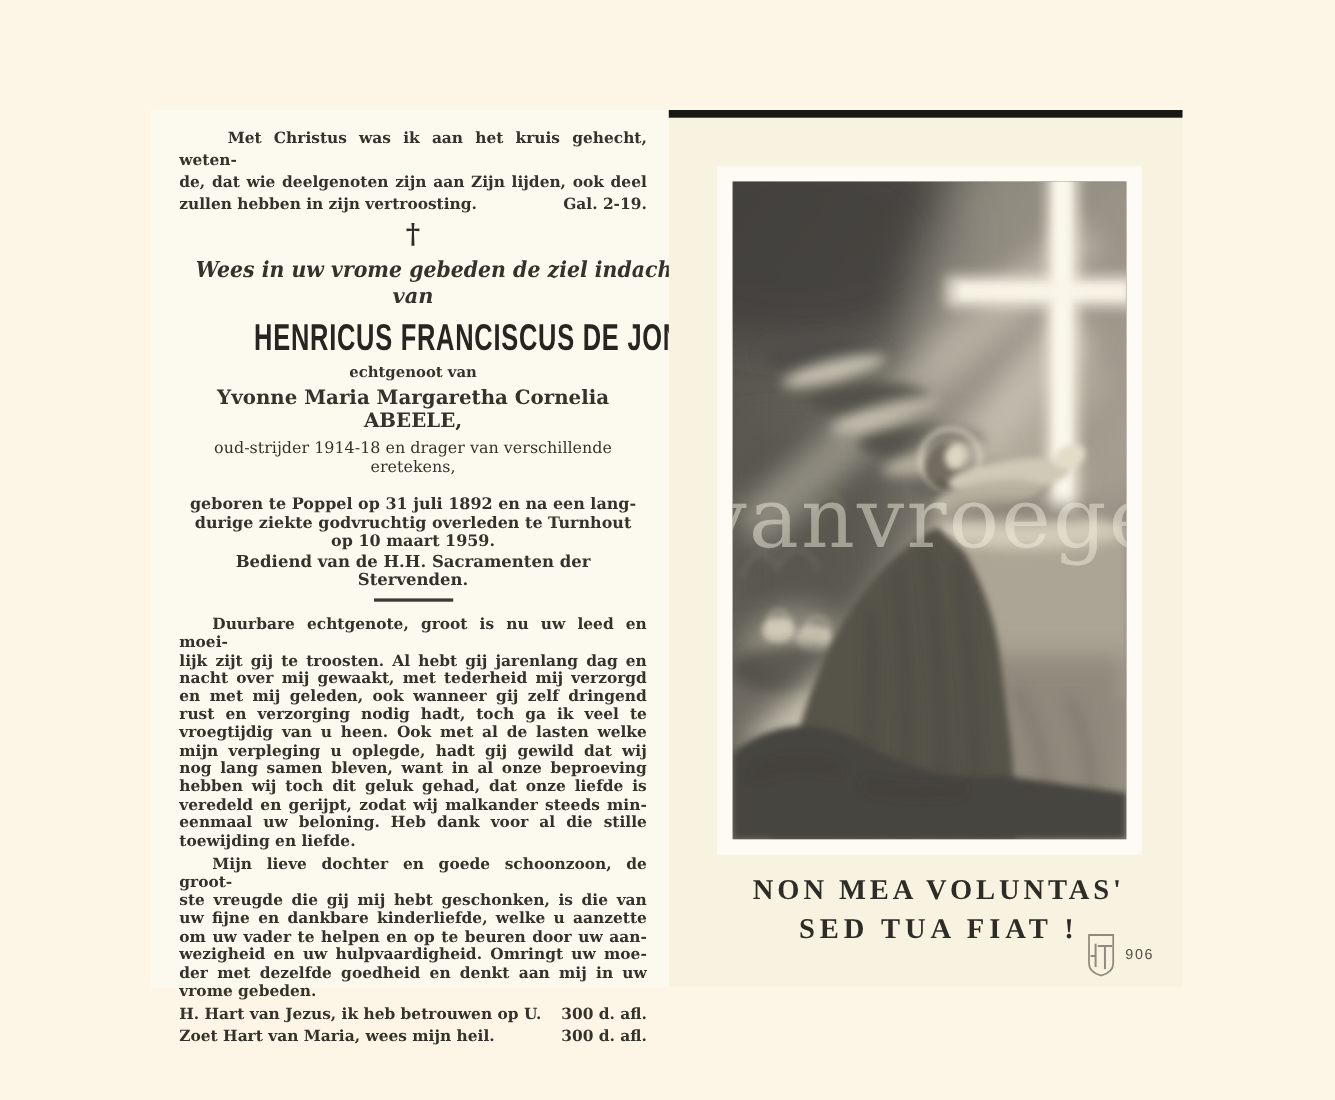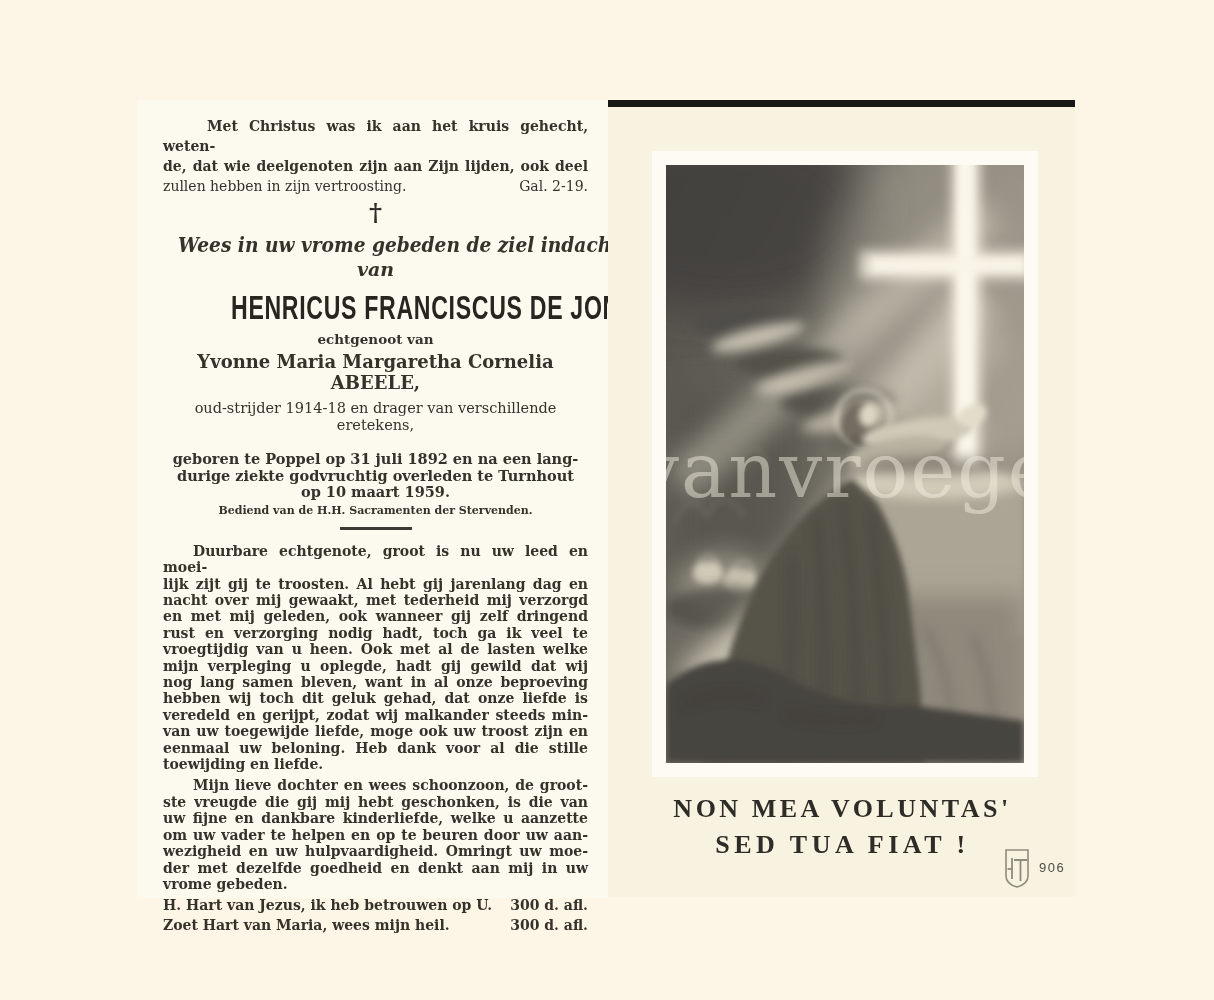--- a/index.html
+++ b/index.html
@@ -5,54 +5,54 @@
   html,body{margin:0;padding:0;background:#fdf6e6;}
   .stage{position:relative;width:1214px;height:1000px;background:#fdf6e6;overflow:hidden;
          font-family:"DejaVu Serif",serif;color:#35322b;}
 
   
   .card-left{position:absolute;left:137px;top:100px;width:471px;height:798px;background:#fcf9ef;}
   .card-inner{padding:16px 20px 0 26px;}
   .jline{text-align:justify;text-align-last:justify;}
   .quote{font-size:14px;line-height:20px;font-weight:700;}
   .quote .jline:first-child{text-indent:44px;}
-  .quote-last{display:flex;justify-content:space-between;font-size:14px;line-height:20px;font-weight:400;}
+  .quote-last{display:flex;justify-content:space-between;font-size:14px;line-height:20px;font-weight:700;}
   .cross-glyph{text-align:center;font-size:25px;line-height:30px;margin-top:2px;font-weight:700;color:#2e2c26;}
   .invoc1{margin-top:5px;text-align:center;font-style:italic;font-weight:700;font-size:20px;line-height:25px;white-space:nowrap;transform:scaleX(.93);transform-origin:center;}
   .invoc2{text-align:center;font-style:italic;font-weight:700;font-size:19px;line-height:23px;}
   .name{margin-top:8px;text-align:center;font-family:"Liberation Sans",sans-serif;font-weight:700;
         font-size:34px;line-height:36px;color:#262520;white-space:nowrap;transform:scaleX(.68);transform-origin:center;letter-spacing:1px;}
   .spouse-label{margin-top:7px;text-align:center;font-size:13.5px;line-height:15px;font-weight:700;}
   .spouse{margin-top:4px;text-align:center;font-size:18px;line-height:21px;font-weight:700;}
   .honors{margin-top:7px;font-size:14.5px;line-height:17px;font-weight:400;}
   .life{margin-top:17px;font-size:14.5px;line-height:16.6px;font-weight:700;}
   .cline{text-align:center;}
-  .sacrament{margin-top:1px;text-align:center;font-size:11px;line-height:17px;font-weight:700;}
+  .sacrament{margin-top:1px;text-align:center;font-size:15px;line-height:17px;font-weight:700;}
   .divider{width:72px;height:3px;background:#3c3a34;margin:8px auto 0;}
   .para{font-size:14px;line-height:16.4px;font-weight:700;}
   .para1{margin-top:13px;}
   .para2{margin-top:5px;}
   .para .jline:first-child{text-indent:30px;}
   .para .jline:last-child{text-align-last:left;}
   .prayers{margin-top:4px;font-size:14px;line-height:19.6px;font-weight:700;}
   .prayer-row{display:flex;justify-content:space-between;}
 
   
   .page-right{position:absolute;left:608px;top:100px;width:467px;height:797px;background:#f8f2e0;}
   .top-bar{position:absolute;left:0;top:0;width:467px;height:7px;background:#171715;}
   .holy-frame{position:absolute;left:44px;top:51px;width:386px;height:626px;background:#fdfbf3;}
   .holy-inner{position:absolute;left:14px;top:14px;width:358px;height:598px;overflow:hidden;background:#6e6a61;}
   .holy-inner svg{display:block;}
   .watermark{position:absolute;left:-30px;top:266px;font-size:76px;line-height:80px;font-weight:400;
              font-family:"DejaVu Serif",serif;color:rgba(243,238,223,.48);white-space:nowrap;letter-spacing:2px;}
-  .caption{position:absolute;left:1px;top:694px;width:467px;text-align:center;color:#2e2c27;
+  .caption{position:absolute;left:12px;top:694px;width:467px;text-align:center;color:#2e2c27;
            font-family:"Liberation Serif",serif;font-weight:700;}
   .cap1{font-size:26px;line-height:30px;letter-spacing:3.5px;}
   .cap2{margin-top:6px;font-size:26px;line-height:30px;letter-spacing:4.5px;}
-  .pub{position:absolute;left:396px;top:748px;display:flex;align-items:flex-start;gap:9px;}
+  .pub{position:absolute;left:380px;top:748px;display:flex;align-items:flex-start;gap:9px;}
   .pubnum{font-size:13px;letter-spacing:1.5px;color:#514c44;font-family:"Liberation Sans",sans-serif;margin-top:12px;}
 </style>
 </head>
 <body>
 
 <div class="stage">
 
   <section class="card-left">
     <div class="card-inner">
 
@@ -94,27 +94,26 @@
           <div class="jline">Duurbare echtgenote, groot is nu uw leed en moei-</div>
           <div class="jline">lijk zijt gij te troosten. Al hebt gij jarenlang dag en</div>
           <div class="jline">nacht over mij gewaakt, met tederheid mij verzorgd</div>
           <div class="jline">en met mij geleden, ook wanneer gij zelf dringend</div>
           <div class="jline">rust en verzorging nodig hadt, toch ga ik veel te</div>
           <div class="jline">vroegtijdig van u heen. Ook met al de lasten welke</div>
           <div class="jline">mijn verpleging u oplegde, hadt gij gewild dat wij</div>
           <div class="jline">nog lang samen bleven, want in al onze beproeving</div>
           <div class="jline">hebben wij toch dit geluk gehad, dat onze liefde is</div>
           <div class="jline">veredeld en gerijpt, zodat wij malkander steeds min-</div>
-          <div class="jline">van uw toegewijde liefde, moge ook uw troost zijn en</div>
           <div class="jline">eenmaal uw beloning. Heb dank voor al die stille</div>
           <div class="jline">toewijding en liefde.</div>
         </div>
 
       <div class="para para2">
-          <div class="jline">Mijn lieve dochter en wees schoonzoon, de groot-</div>
+          <div class="jline">Mijn lieve dochter en goede schoonzoon, de groot-</div>
           <div class="jline">ste vreugde die gij mij hebt geschonken, is die van</div>
           <div class="jline">uw fijne en dankbare kinderliefde, welke u aanzette</div>
           <div class="jline">om uw vader te helpen en op te beuren door uw aan-</div>
           <div class="jline">wezigheid en uw hulpvaardigheid. Omringt uw moe-</div>
           <div class="jline">der met dezelfde goedheid en denkt aan mij in uw</div>
           <div class="jline">vrome gebeden.</div>
         </div>
 
       <div class="prayers">
         <div class="prayer-row">

